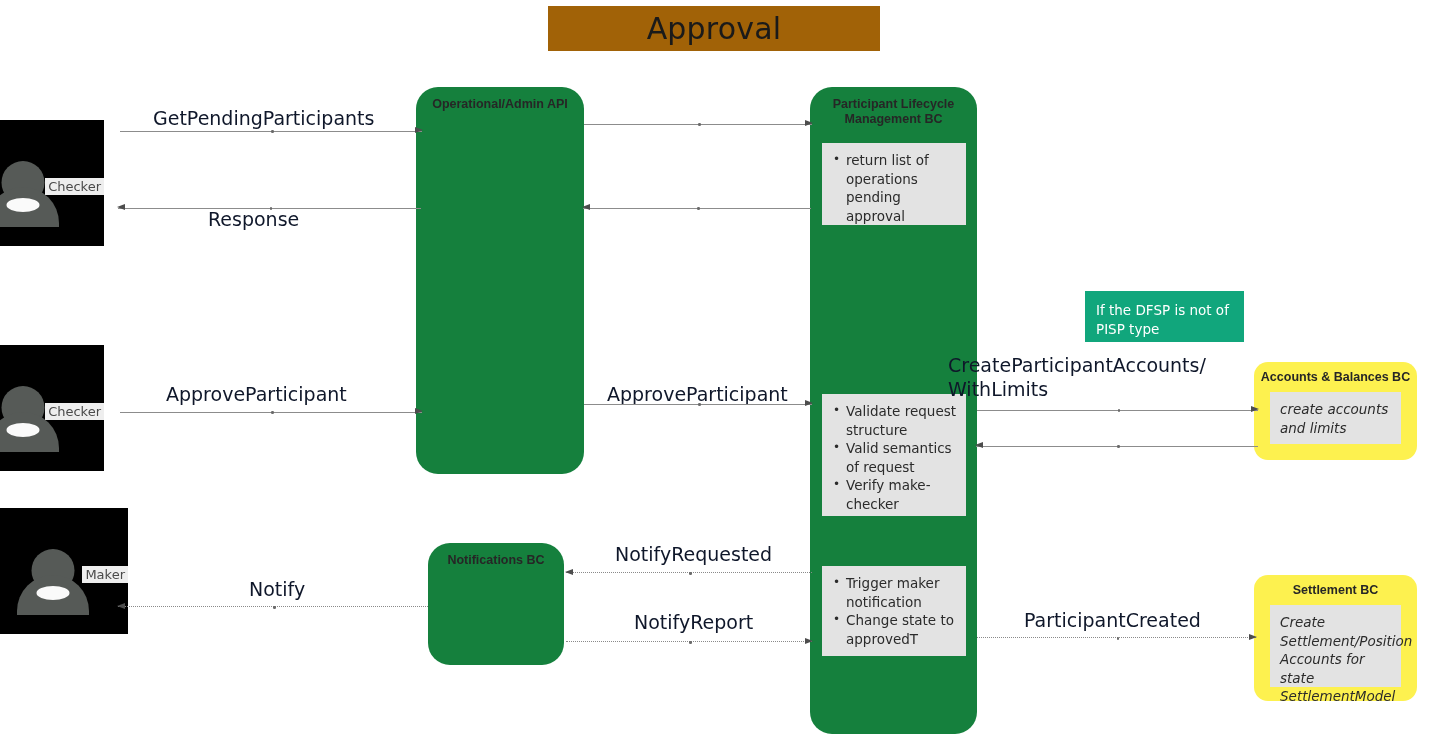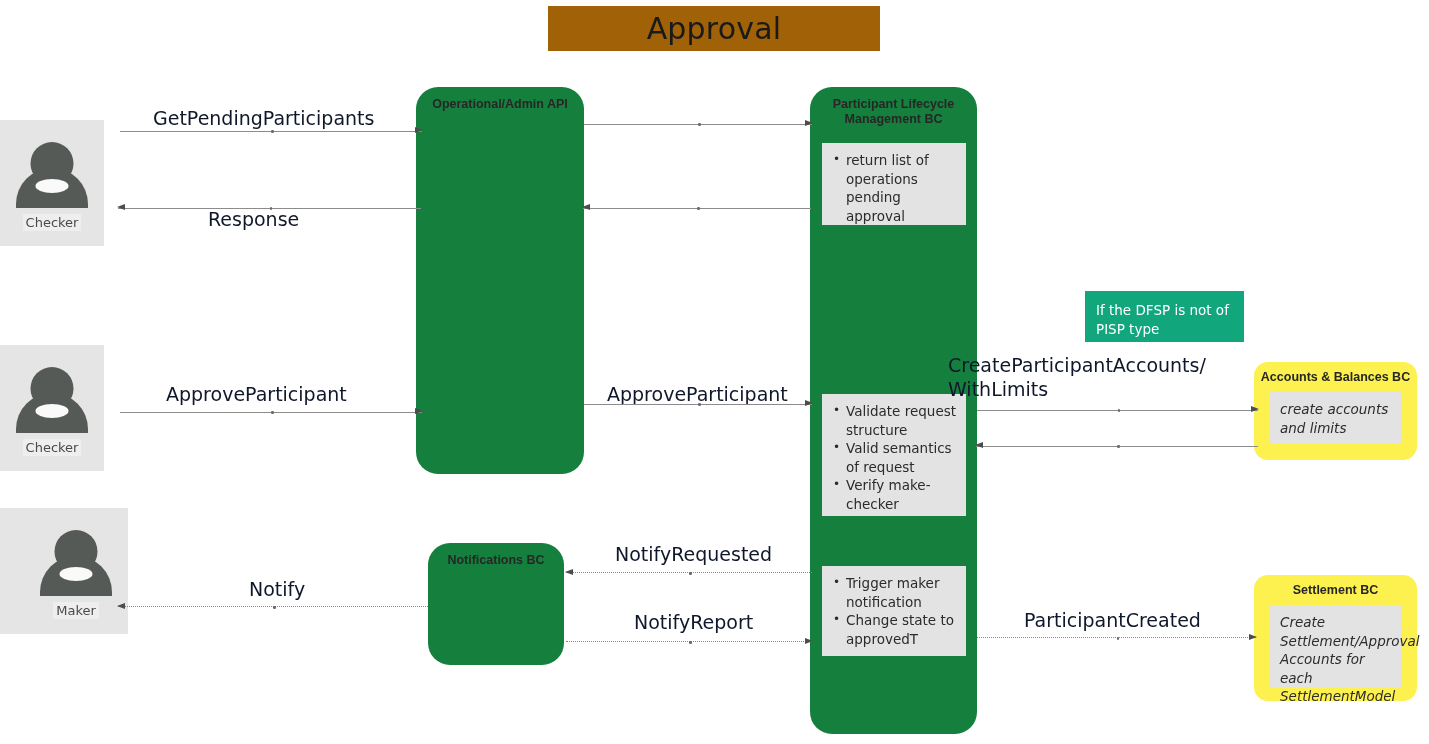--- a/index.html
+++ b/index.html
@@ -11,21 +11,21 @@
   .abs{position:absolute;}
 
   
   #title-banner{
     left:548px;top:6px;width:332px;height:45px;
     background:#a16207;display:flex;align-items:center;justify-content:center;
   }
   #title-banner .t{font-size:30px;color:#1a1a1a;font-weight:400;letter-spacing:.2px;}
 
   
-  .actor{width:104px;background:#e5e5e5;display:flex;flex-direction:column;
+  .actor{width:104px;background:#000000;display:flex;flex-direction:row;
          align-items:center;justify-content:flex-start;}
   .actor .person{margin-top:22px;width:72px;height:66px;position:relative;}
   .actor .person .head{
     position:absolute;left:50%;top:0;transform:translateX(-50%);
     width:43px;height:43px;border-radius:50%;background:#565a57;
   }
   .actor .person .body{
     position:absolute;left:50%;bottom:0;transform:translateX(-50%);
     width:72px;height:40px;background:#565a57;
     border-top-left-radius:36px;border-top-right-radius:36px;
@@ -174,21 +174,21 @@
 <div class="abs sidebox" style="left:1254px;top:362px;width:163px;height:98px;">
   <div class="sb-title">Accounts &amp; Balances BC</div>
   <div class="abs note" style="left:16px;top:30px;width:131px;height:52px;">
     <p class="plain">create accounts and limits</p>
   </div>
 </div>
 
 <div class="abs sidebox" style="left:1254px;top:575px;width:163px;height:126px;">
   <div class="sb-title">Settlement BC</div>
   <div class="abs note" style="left:16px;top:30px;width:131px;height:82px;">
-    <p class="plain">Create Settlement/Approval Accounts for each SettlementModel</p>
+    <p class="plain">Create Settlement/Position Accounts for state SettlementModel</p>
   </div>
 </div>
 
 <div class="msg-label" style="left:153px;top:106px;">GetPendingParticipants</div>
 <div class="arrow" style="left:120px;top:131px;width:302px;">
   <span class="dot"></span>
     <span class="headR"></span>
 </div>
 
 <div class="arrow" style="left:584px;top:124px;width:228px;">

